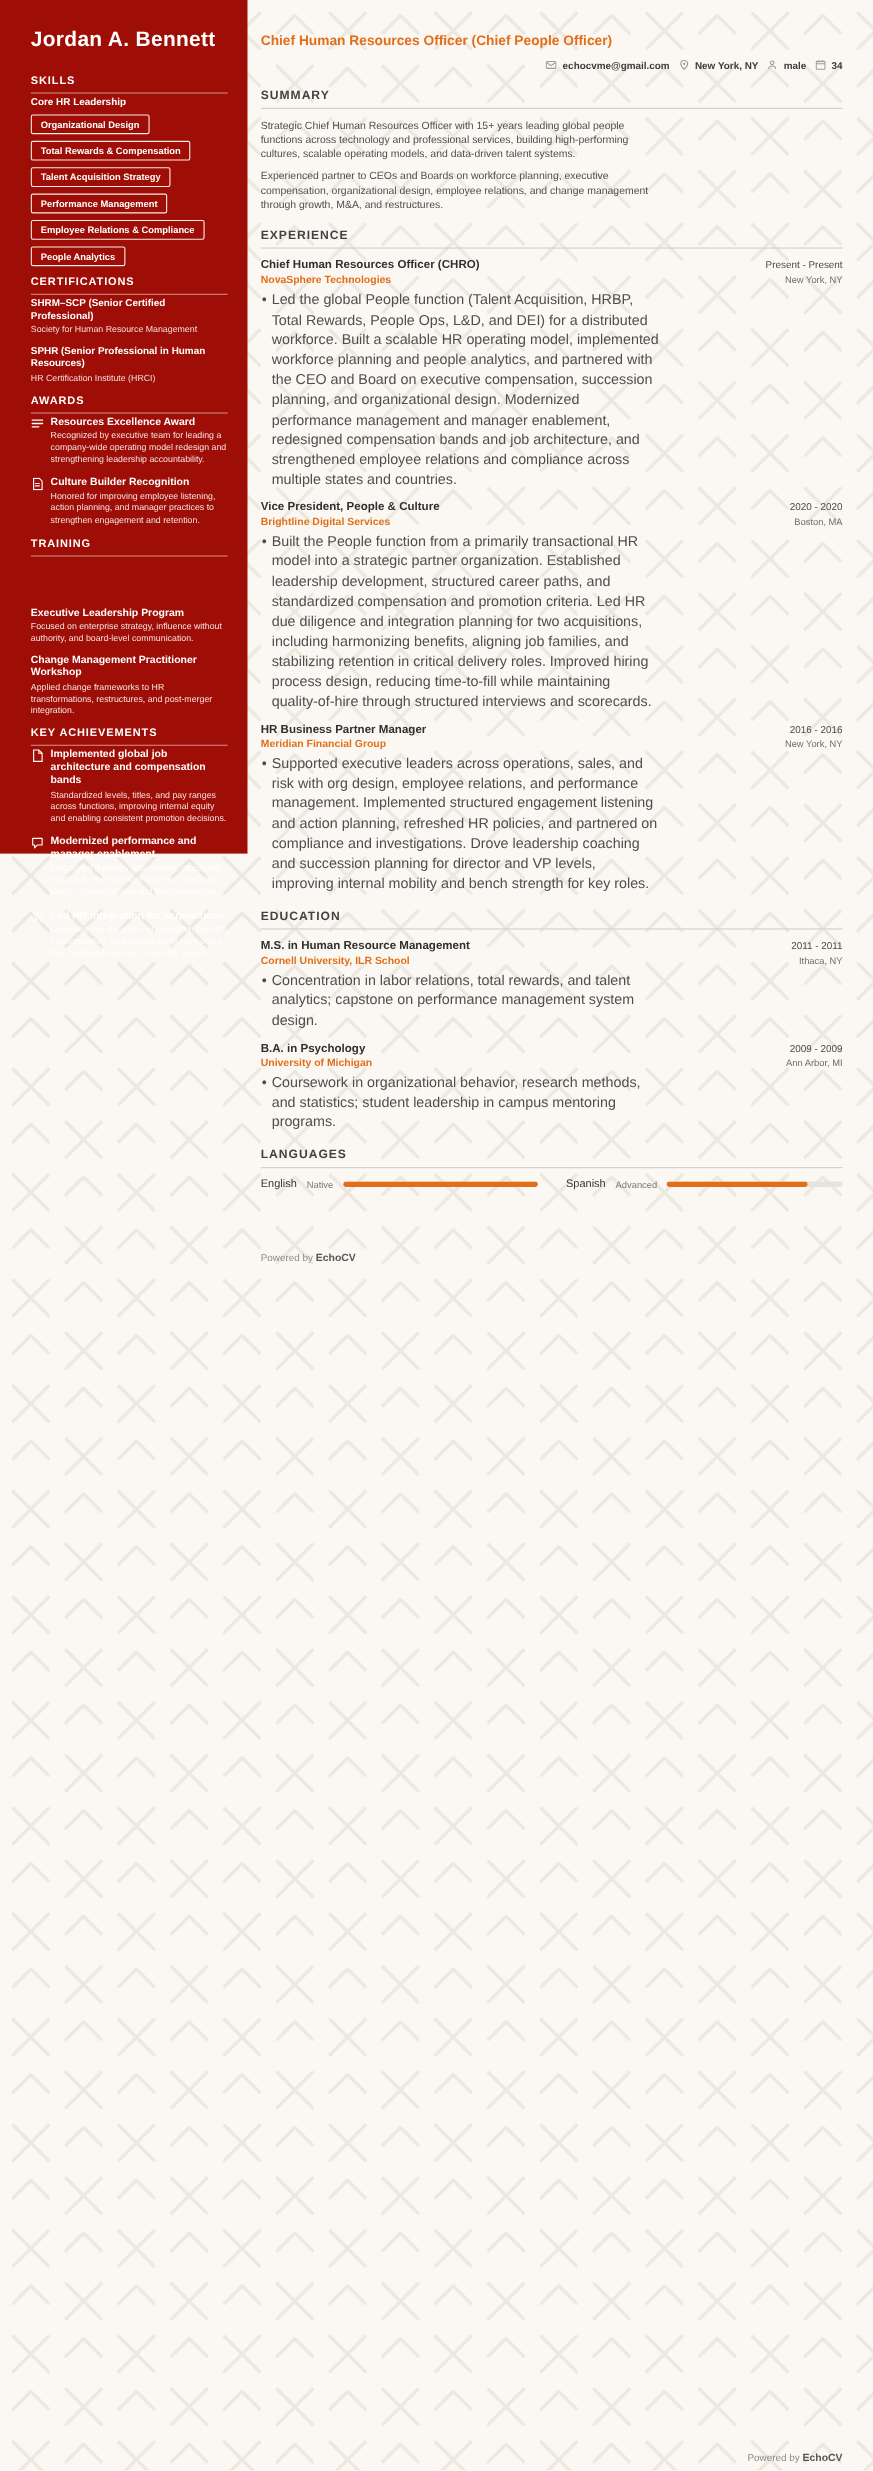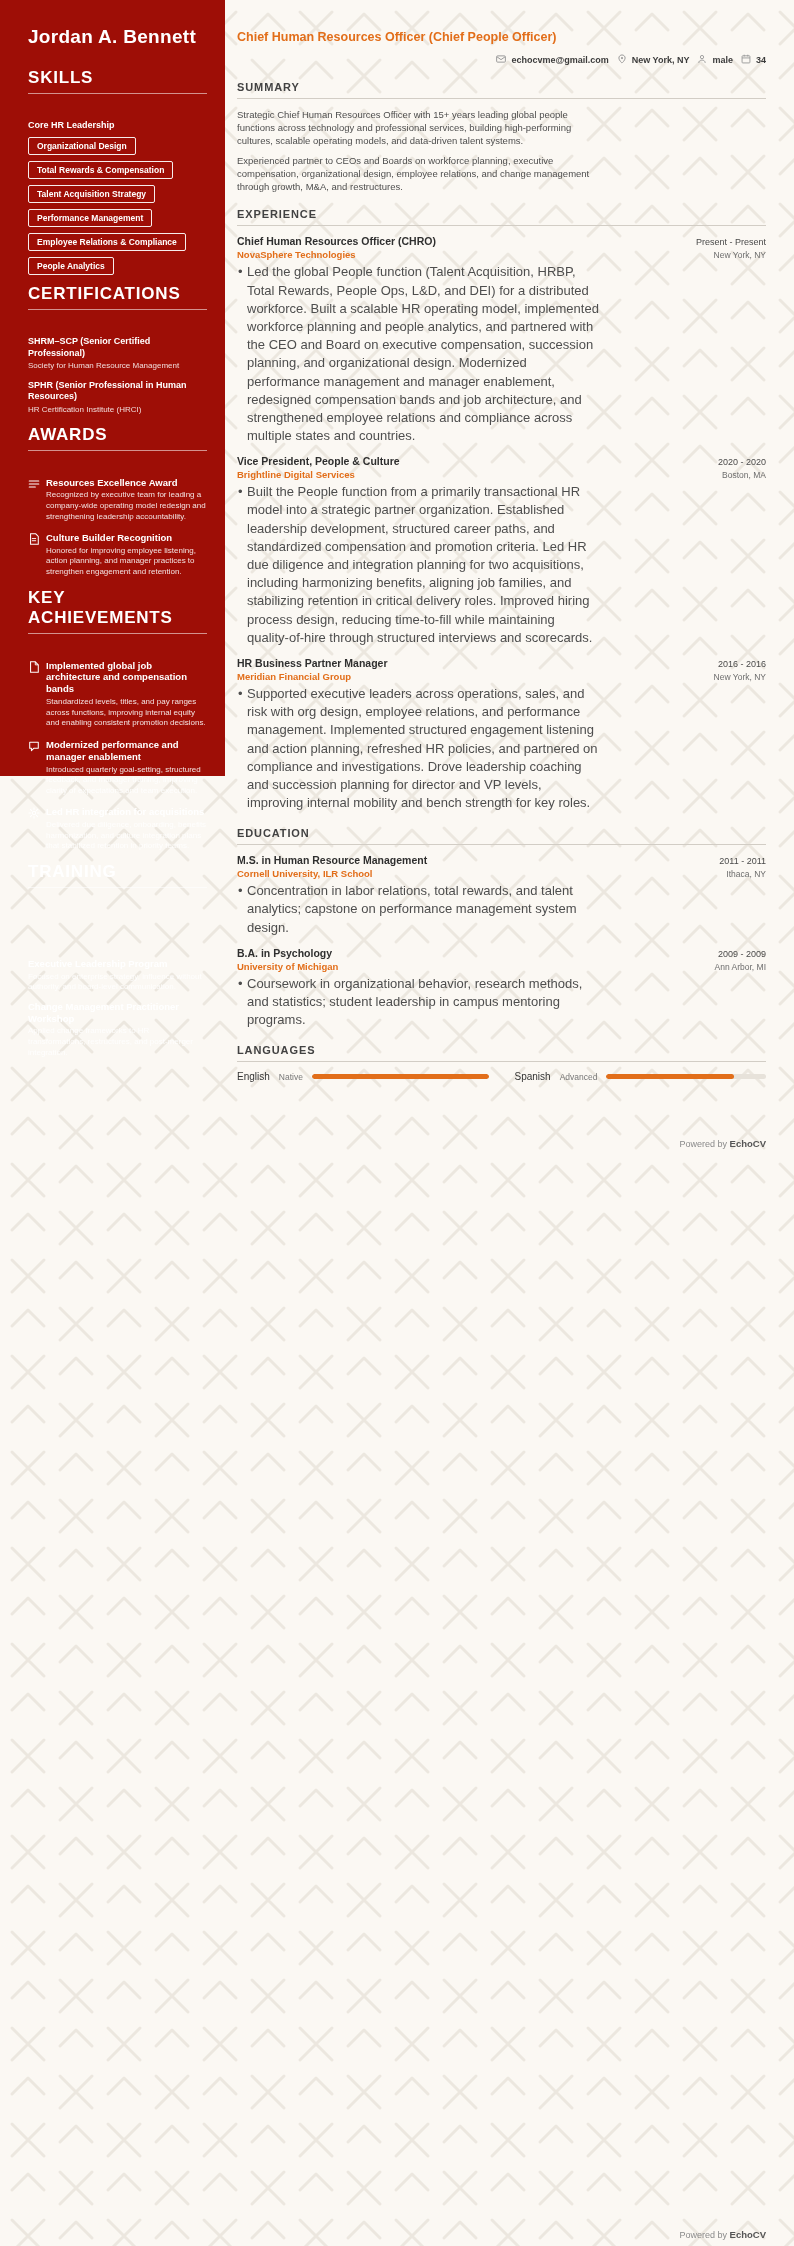--- a/index.html
+++ b/index.html
@@ -25,22 +25,22 @@
   .sidebar{
     position:absolute;left:0;top:0;z-index:2;
     width:225px;height:776px;
     background:var(--sidebar-bg,#9e0e06);
     color:#fff;
     padding:26px 18px 16px 28px;
   }
   .cand-name{font-size:19px;font-weight:700;letter-spacing:.3px;margin-bottom:20px;}
   .sb-section{margin-bottom:9px;}
   .sb-title{
-    font-size:17px;font-weight:700;letter-spacing:.8px;
-    padding-bottom:5px;margin-bottom:26px;
+    font-size:10px;font-weight:700;letter-spacing:.8px;
+    padding-bottom:5px;margin-bottom:2px;
     border-bottom:1px solid rgba(255,255,255,.55);
     text-transform:uppercase;
   }
   .group-label{font-size:9px;font-weight:700;margin-bottom:7px;}
   .tag{
     display:table;border:1px solid rgba(255,255,255,.92);border-radius:2px;
     padding:3px 8px;margin-bottom:6px;
     font-size:8.5px;font-weight:700;white-space:nowrap;
   }
   .cert{margin-bottom:8px;}
@@ -84,21 +84,21 @@
     position:relative;padding-left:10px;
     font-size:13px;line-height:1.4;color:#4e4e4e;margin-bottom:3px;
   }
   .bullets li::before{content:"•";position:absolute;left:1px;top:0;color:#4e4e4e;}
   .lang-row{display:flex;gap:26px;margin-top:4px;}
   .lang-item{flex:1;display:flex;align-items:center;gap:9px;}
   .lang-name{font-size:10px;color:#333;}
   .lang-level{font-size:8.5px;color:#777;white-space:nowrap;}
   .lang-bar{flex:1;height:5px;border-radius:3px;background:var(--bar-track,#e7e2da);overflow:hidden;}
   .lang-fill{height:100%;border-radius:3px;background:var(--accent,#e26e1a);}
-  .powered{font-size:9px;color:#8a8a8a;text-align:right;}
+  .powered{font-size:9px;color:#8a8a8a;}
   .powered .brand{font-weight:700;color:#555;font-size:9.5px;}
   .powered-inline{margin-top:56px;}
   .powered-footer{position:absolute;right:28px;bottom:6px;z-index:1;}
   svg{display:block;}
   .c-item svg{display:inline-block;}
 </style>
 </head>
 <body>
 
 <svg class="bg-pattern" width="794" height="2246" xmlns="http://www.w3.org/2000/svg">
@@ -162,68 +162,68 @@
           </svg>
       </span>
       <div>
         <div class="side-item-title">Culture Builder Recognition</div>
         <div class="side-item-desc">Honored for improving employee listening, action planning, and manager practices to strengthen engagement and retention.</div>
       </div>
     </div>
   </section>
 
   <section class="sb-section">
-    <h2 class="sb-title">KEY ACHIEVEMENTS</h2>
-    <div class="side-item">
-      <span class="sb-icon">
-        <svg viewBox="0 0 14 14" width="12" height="12">
-            <path d="M3 1h5.5L12 4.5V13H3z" fill="none" stroke="#fff" stroke-width="1.2"></path>
-            <path d="M8.5 1v3.5H12" fill="none" stroke="#fff" stroke-width="1.1"></path>
-          </svg>
-      </span>
-      <div>
-        <div class="side-item-title">Implemented global job architecture and compensation bands</div>
-        <div class="side-item-desc">Standardized levels, titles, and pay ranges across functions, improving internal equity and enabling consistent promotion decisions.</div>
-      </div>
-    </div>
-    <div class="side-item">
-      <span class="sb-icon">
-        <svg viewBox="0 0 14 14" width="12" height="12">
-            <path d="M2 2.5h10v7H7l-3 3v-3H2z" fill="none" stroke="#fff" stroke-width="1.2" stroke-linejoin="round"></path>
-          </svg>
-      </span>
-      <div>
-        <div class="side-item-title">Modernized performance and manager enablement</div>
-        <div class="side-item-desc">Introduced quarterly goal-setting, structured feedback, and manager training, improving clarity of expectations and team execution.</div>
-      </div>
-    </div>
-    <div class="side-item">
-      <span class="sb-icon">
-        <svg viewBox="0 0 14 14" width="12" height="12">
-            <circle cx="7" cy="7" r="2" fill="none" stroke="#fff" stroke-width="1.2"></circle>
-            <path d="M7 1v2M7 11v2M1 7h2M11 7h2M2.8 2.8l1.4 1.4M9.8 9.8l1.4 1.4M11.2 2.8L9.8 4.2M4.2 9.8l-1.4 1.4" stroke="#fff" stroke-width="1.2" stroke-linecap="round" fill="none"></path>
-          </svg>
-      </span>
-      <div>
-        <div class="side-item-title">Led HR integration for acquisitions</div>
-        <div class="side-item-desc">Delivered due diligence, onboarding, benefits harmonization, and culture integration plans that stabilized retention in priority teams.</div>
-      </div>
-    </div>
-  </section>
-
-  <section class="sb-section">
     <h2 class="sb-title">TRAINING</h2>
     <div class="training-gap"></div>
     <div class="train-item">
       <div class="train-title">Executive Leadership Program</div>
       <div class="train-desc">Focused on enterprise strategy, influence without authority, and board-level communication.</div>
     </div>
     <div class="train-item">
       <div class="train-title">Change Management Practitioner Workshop</div>
       <div class="train-desc">Applied change frameworks to HR transformations, restructures, and post-merger integration.</div>
+    </div>
+  </section>
+
+  <section class="sb-section">
+    <h2 class="sb-title">KEY ACHIEVEMENTS</h2>
+    <div class="side-item">
+      <span class="sb-icon">
+        <svg viewBox="0 0 14 14" width="12" height="12">
+            <path d="M3 1h5.5L12 4.5V13H3z" fill="none" stroke="#fff" stroke-width="1.2"></path>
+            <path d="M8.5 1v3.5H12" fill="none" stroke="#fff" stroke-width="1.1"></path>
+          </svg>
+      </span>
+      <div>
+        <div class="side-item-title">Implemented global job architecture and compensation bands</div>
+        <div class="side-item-desc">Standardized levels, titles, and pay ranges across functions, improving internal equity and enabling consistent promotion decisions.</div>
+      </div>
+    </div>
+    <div class="side-item">
+      <span class="sb-icon">
+        <svg viewBox="0 0 14 14" width="12" height="12">
+            <path d="M2 2.5h10v7H7l-3 3v-3H2z" fill="none" stroke="#fff" stroke-width="1.2" stroke-linejoin="round"></path>
+          </svg>
+      </span>
+      <div>
+        <div class="side-item-title">Modernized performance and manager enablement</div>
+        <div class="side-item-desc">Introduced quarterly goal-setting, structured feedback, and manager training, improving clarity of expectations and team execution.</div>
+      </div>
+    </div>
+    <div class="side-item">
+      <span class="sb-icon">
+        <svg viewBox="0 0 14 14" width="12" height="12">
+            <circle cx="7" cy="7" r="2" fill="none" stroke="#fff" stroke-width="1.2"></circle>
+            <path d="M7 1v2M7 11v2M1 7h2M11 7h2M2.8 2.8l1.4 1.4M9.8 9.8l1.4 1.4M11.2 2.8L9.8 4.2M4.2 9.8l-1.4 1.4" stroke="#fff" stroke-width="1.2" stroke-linecap="round" fill="none"></path>
+          </svg>
+      </span>
+      <div>
+        <div class="side-item-title">Led HR integration for acquisitions</div>
+        <div class="side-item-desc">Delivered due diligence, onboarding, benefits harmonization, and culture integration plans that stabilized retention in priority teams.</div>
+      </div>
     </div>
   </section>
 </aside>
 
 <main class="main">
   <h2 class="job-title">Chief Human Resources Officer (Chief People Officer)</h2>
 
   <div class="contact-row">
     <span class="c-item">
       <span>

